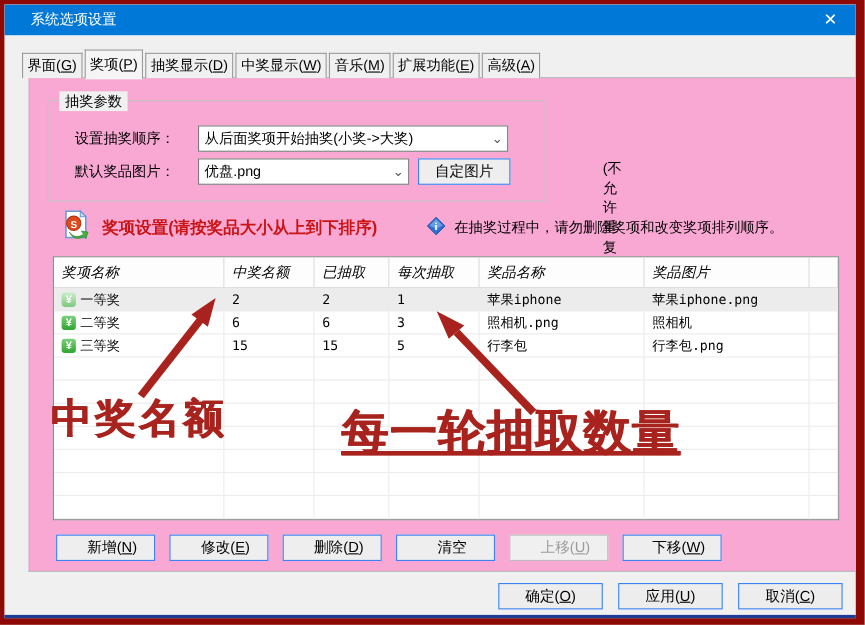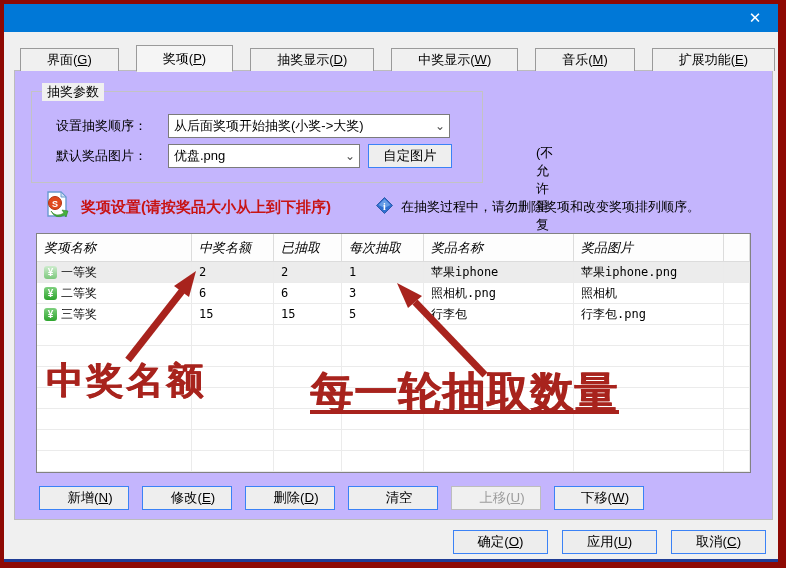--- a/index.html
+++ b/index.html
@@ -13,26 +13,26 @@
 
   
   .titlebar { position:absolute; left:0; top:0; width:100%; height:28px;
               background:var(--titlebar,#0078d7); display:flex; align-items:center; }
   .title { color:#fff; font-size:13px; padding-left:24px; }
   .close-btn { position:absolute; right:0; top:0; width:46px; height:28px; display:flex;
                align-items:center; justify-content:center; color:#fff; font-size:15px; cursor:pointer; }
 
   
   .tabs { position:absolute; left:16px; top:40px; height:27px; display:flex; align-items:flex-end; z-index:2; }
-  .tab { height:23px; line-height:21px; padding:0 26px; background:#f0f0f0;
-         border:1px solid #9a9a9a; border-bottom:none; margin-right:17px; white-space:nowrap; }
+  .tab { height:23px; line-height:21px; padding:0 4px; background:#f0f0f0;
+         border:1px solid #9a9a9a; border-bottom:none; margin-right:2px; white-space:nowrap; }
   .tab.selected { height:27px; line-height:25px; background:#f5f5f5; margin-bottom:-1px;
                   border-bottom:1px solid #f5f5f5; }
-  .tabpage { position:absolute; left:10px; top:66px; width:759px; height:450px;
-             border:1px solid #bcbcbc; background:#c4b5fd; }
+  .tabpage { position:absolute; left:22px; top:66px; width:759px; height:450px;
+             border:1px solid #bcbcbc; background:#f9a8d4; }
 
   
   .groupbox { position:absolute; left:16px; top:20px; width:452px; height:92px;
               border:1px solid #c3c3c3; }
   .legend { position:absolute; left:10px; top:-9px; background:#f0f0f0; padding:0 5px; }
   .form-row { position:absolute; left:24px; display:flex; align-items:center; }
   .form-label { width:112px; }
   .combo { position:relative; height:24px; background:#fff; border:1px solid #7b7b7b;
            line-height:22px; padding-left:5px; white-space:nowrap; overflow:hidden; }
   .combo-arrow { position:absolute; right:4px; top:0; height:100%; display:flex; align-items:center;
@@ -85,20 +85,21 @@
 
   u { text-decoration:underline; }
 </style>
 </head>
 <body>
 
 <div class="screen">
   <div class="window">
 
     <div class="titlebar">
+      <span class="title">系统选项设置</span>
       <span class="close-btn">✕</span>
     </div>
 
     <div class="tabs">
       <span class="tab">界面(<u>G</u>)</span>
       <span class="tab selected">奖项(<u>P</u>)</span>
       <span class="tab">抽奖显示(<u>D</u>)</span>
       <span class="tab">中奖显示(<u>W</u>)</span>
       <span class="tab">音乐(<u>M</u>)</span>
       <span class="tab">扩展功能(<u>E</u>)</span>

